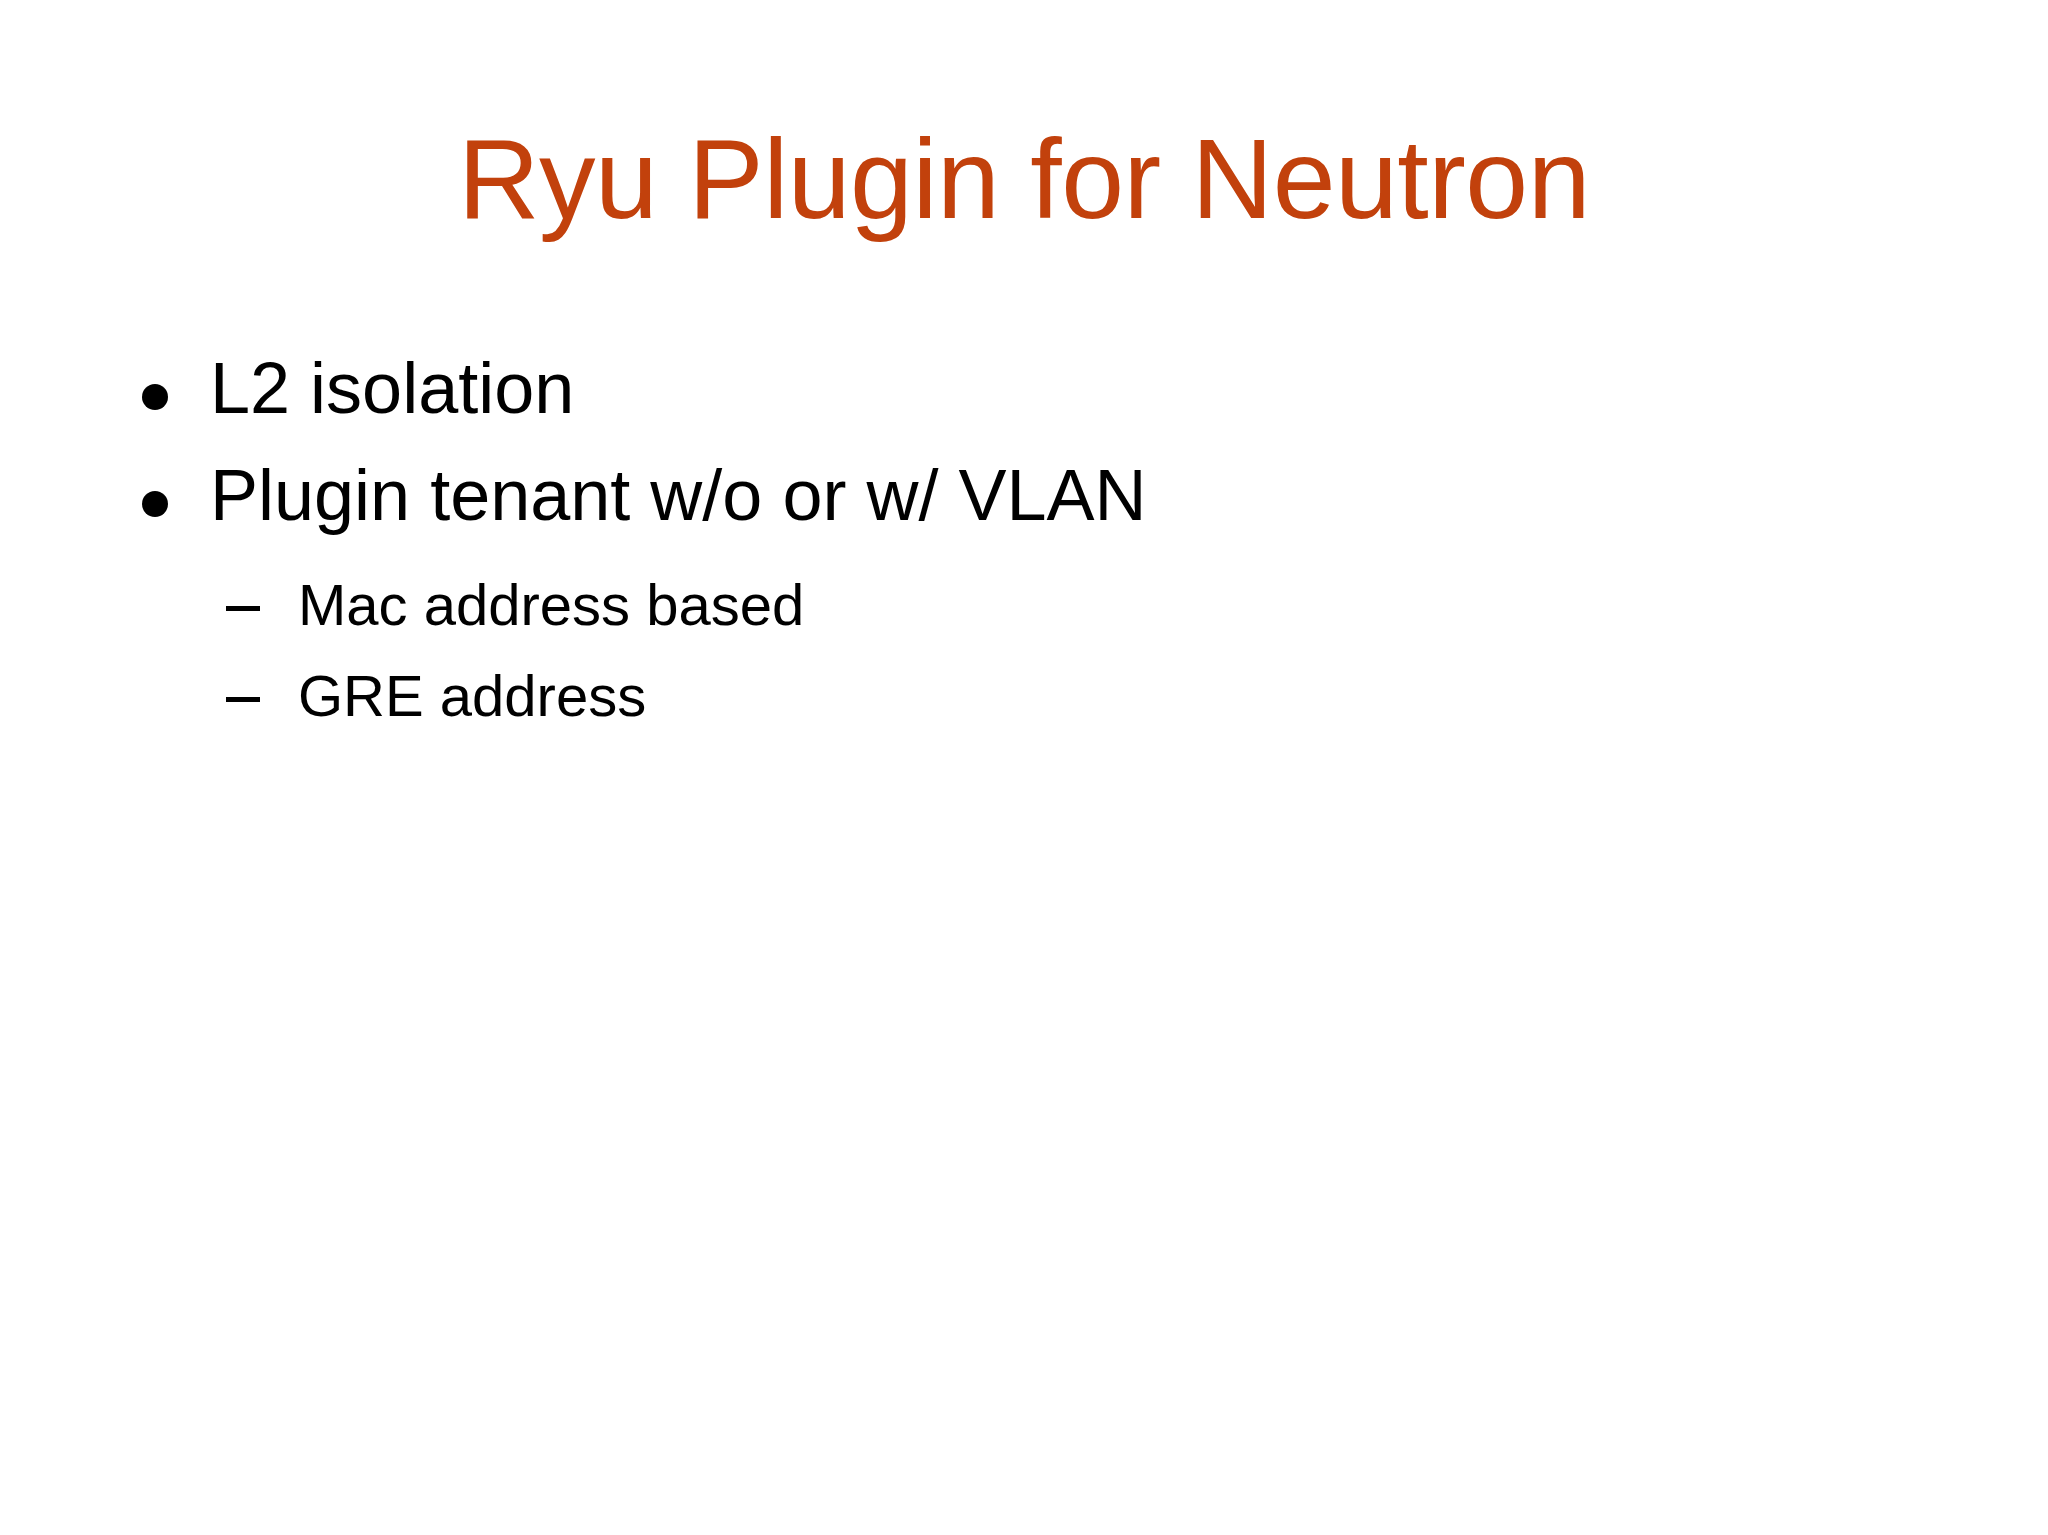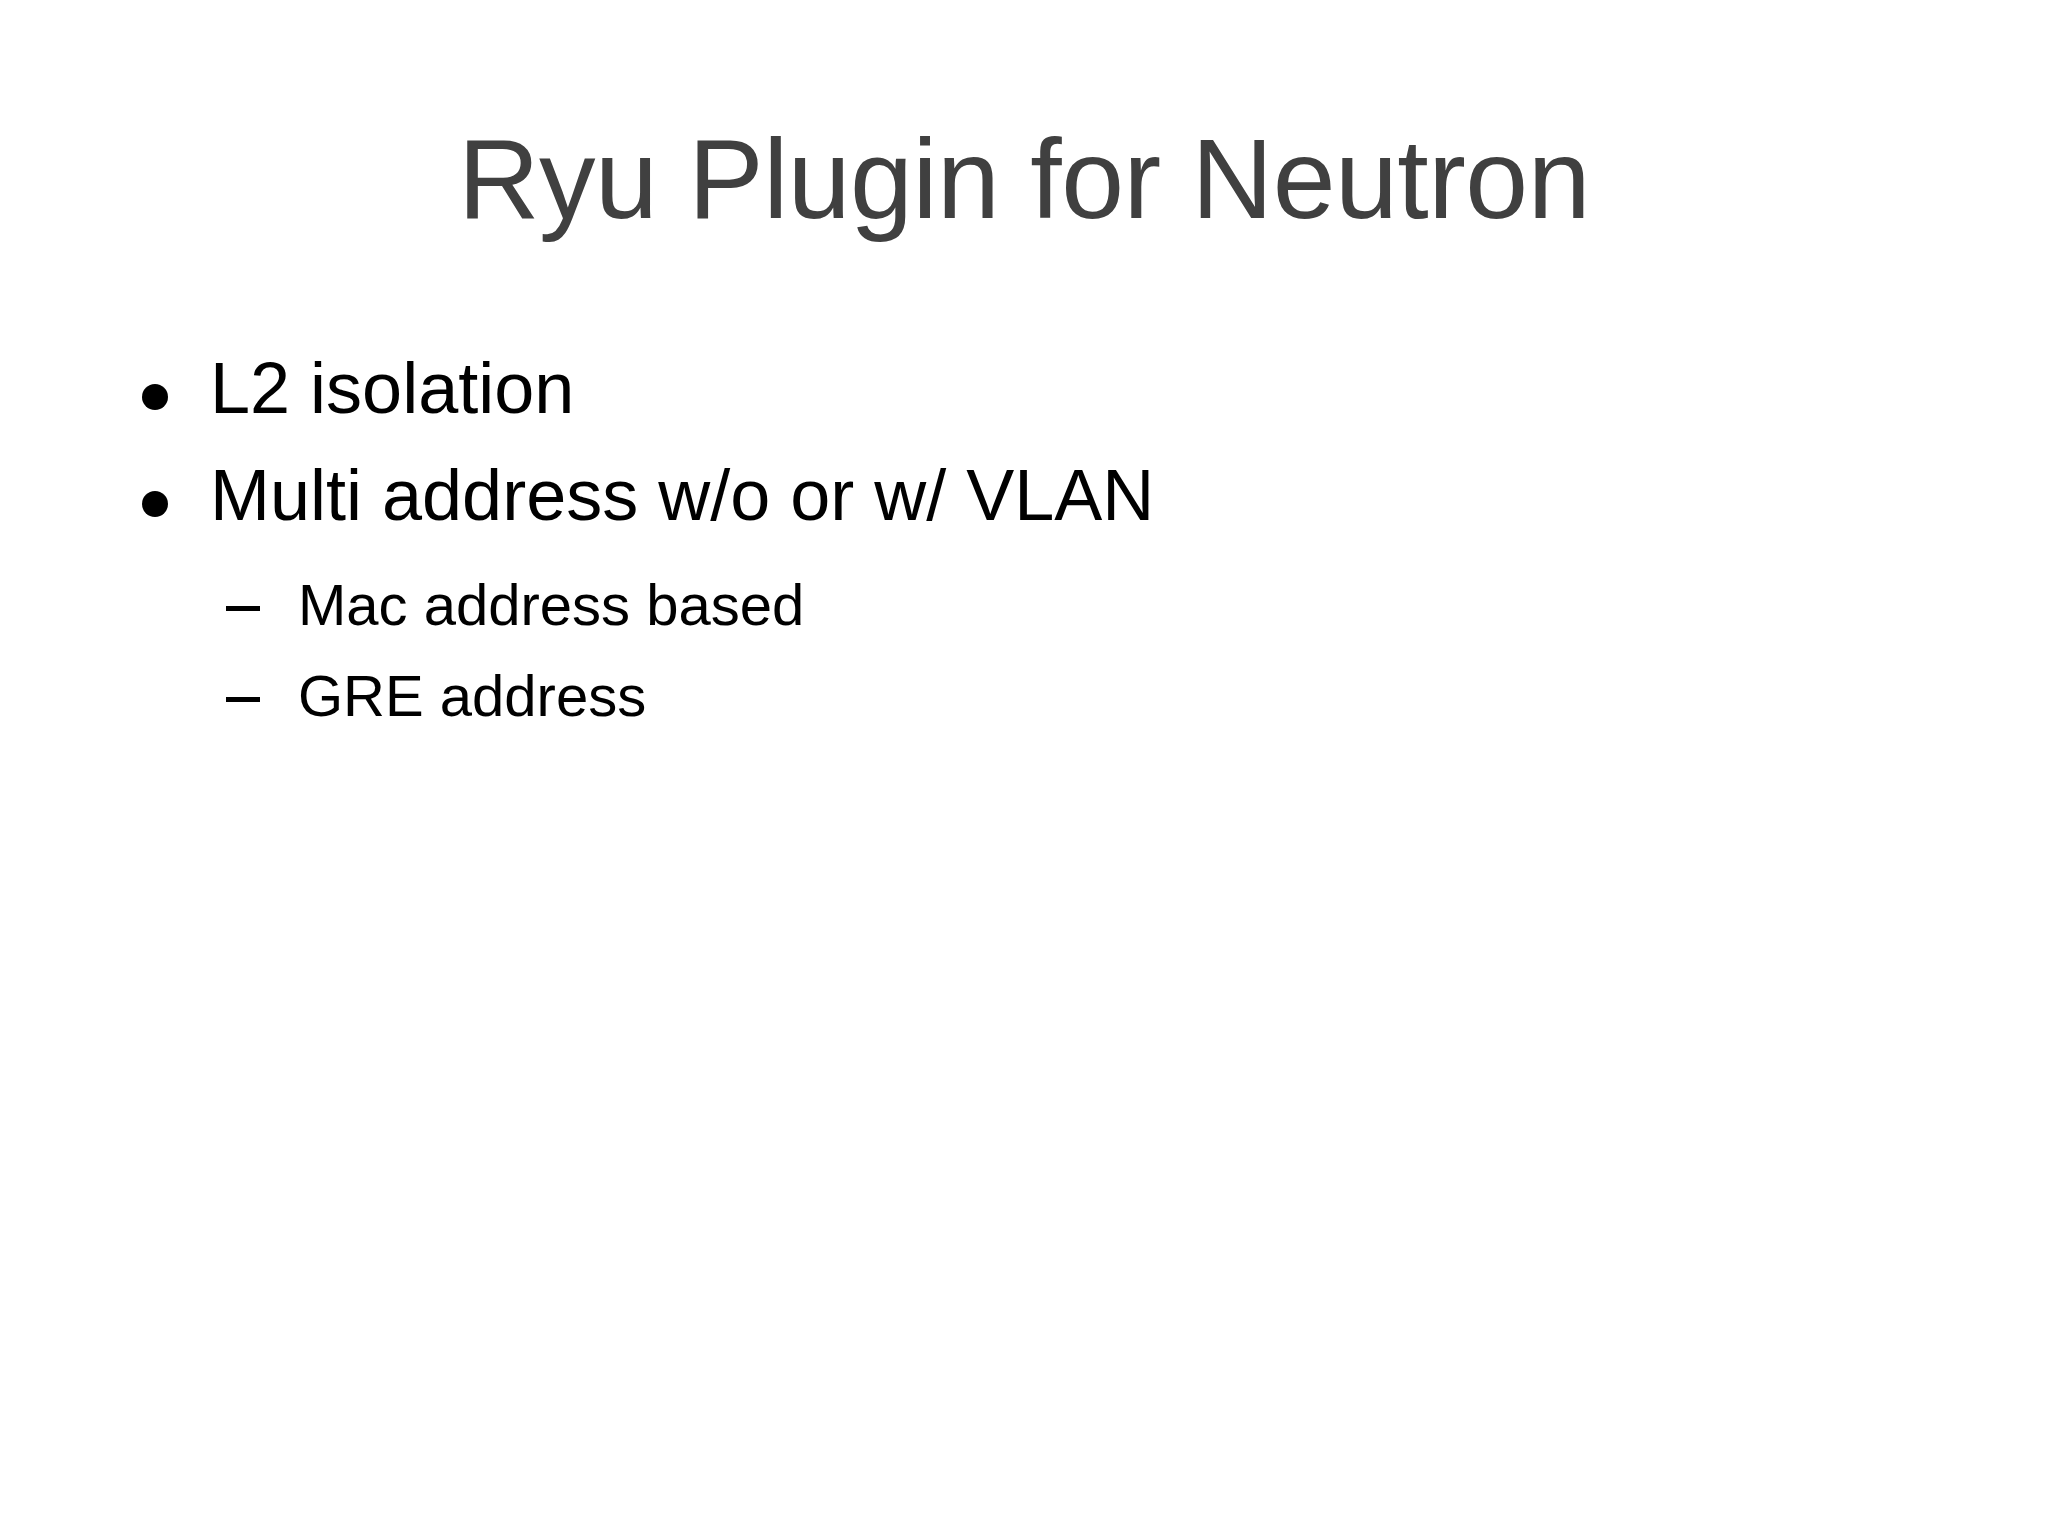--- a/index.html
+++ b/index.html
@@ -25,21 +25,21 @@
     position: absolute;
     left: 0;
     top: 118px;
     width: 2048px;
     text-align: center;
     font-size: 113px;
     line-height: 1.08;
     font-weight: 400;
     letter-spacing: -0.5px;
     white-space: nowrap;
-    color: #404040;
+    color: #c2410c;
   }
 
   
   .body-list {
     position: absolute;
     left: 16px;
     top: 352px;
     width: 2048px;
   }
 
@@ -120,21 +120,21 @@
       <span class="marker">
           <span class="dot"></span>
         </span>
       <span class="bullet-text">L2 isolation</span>
     </div>
 
     <div class="bullet-row level-1">
       <span class="marker">
           <span class="dot"></span>
         </span>
-      <span class="bullet-text">Multi address w/o or w/ VLAN</span>
+      <span class="bullet-text">Plugin tenant w/o or w/ VLAN</span>
     </div>
 
     <div class="sub-group">
 
       <div class="bullet-row level-2">
         <span class="marker">
             <span class="dash"></span>
           </span>
         <span class="bullet-text">Mac address based</span>
       </div>

